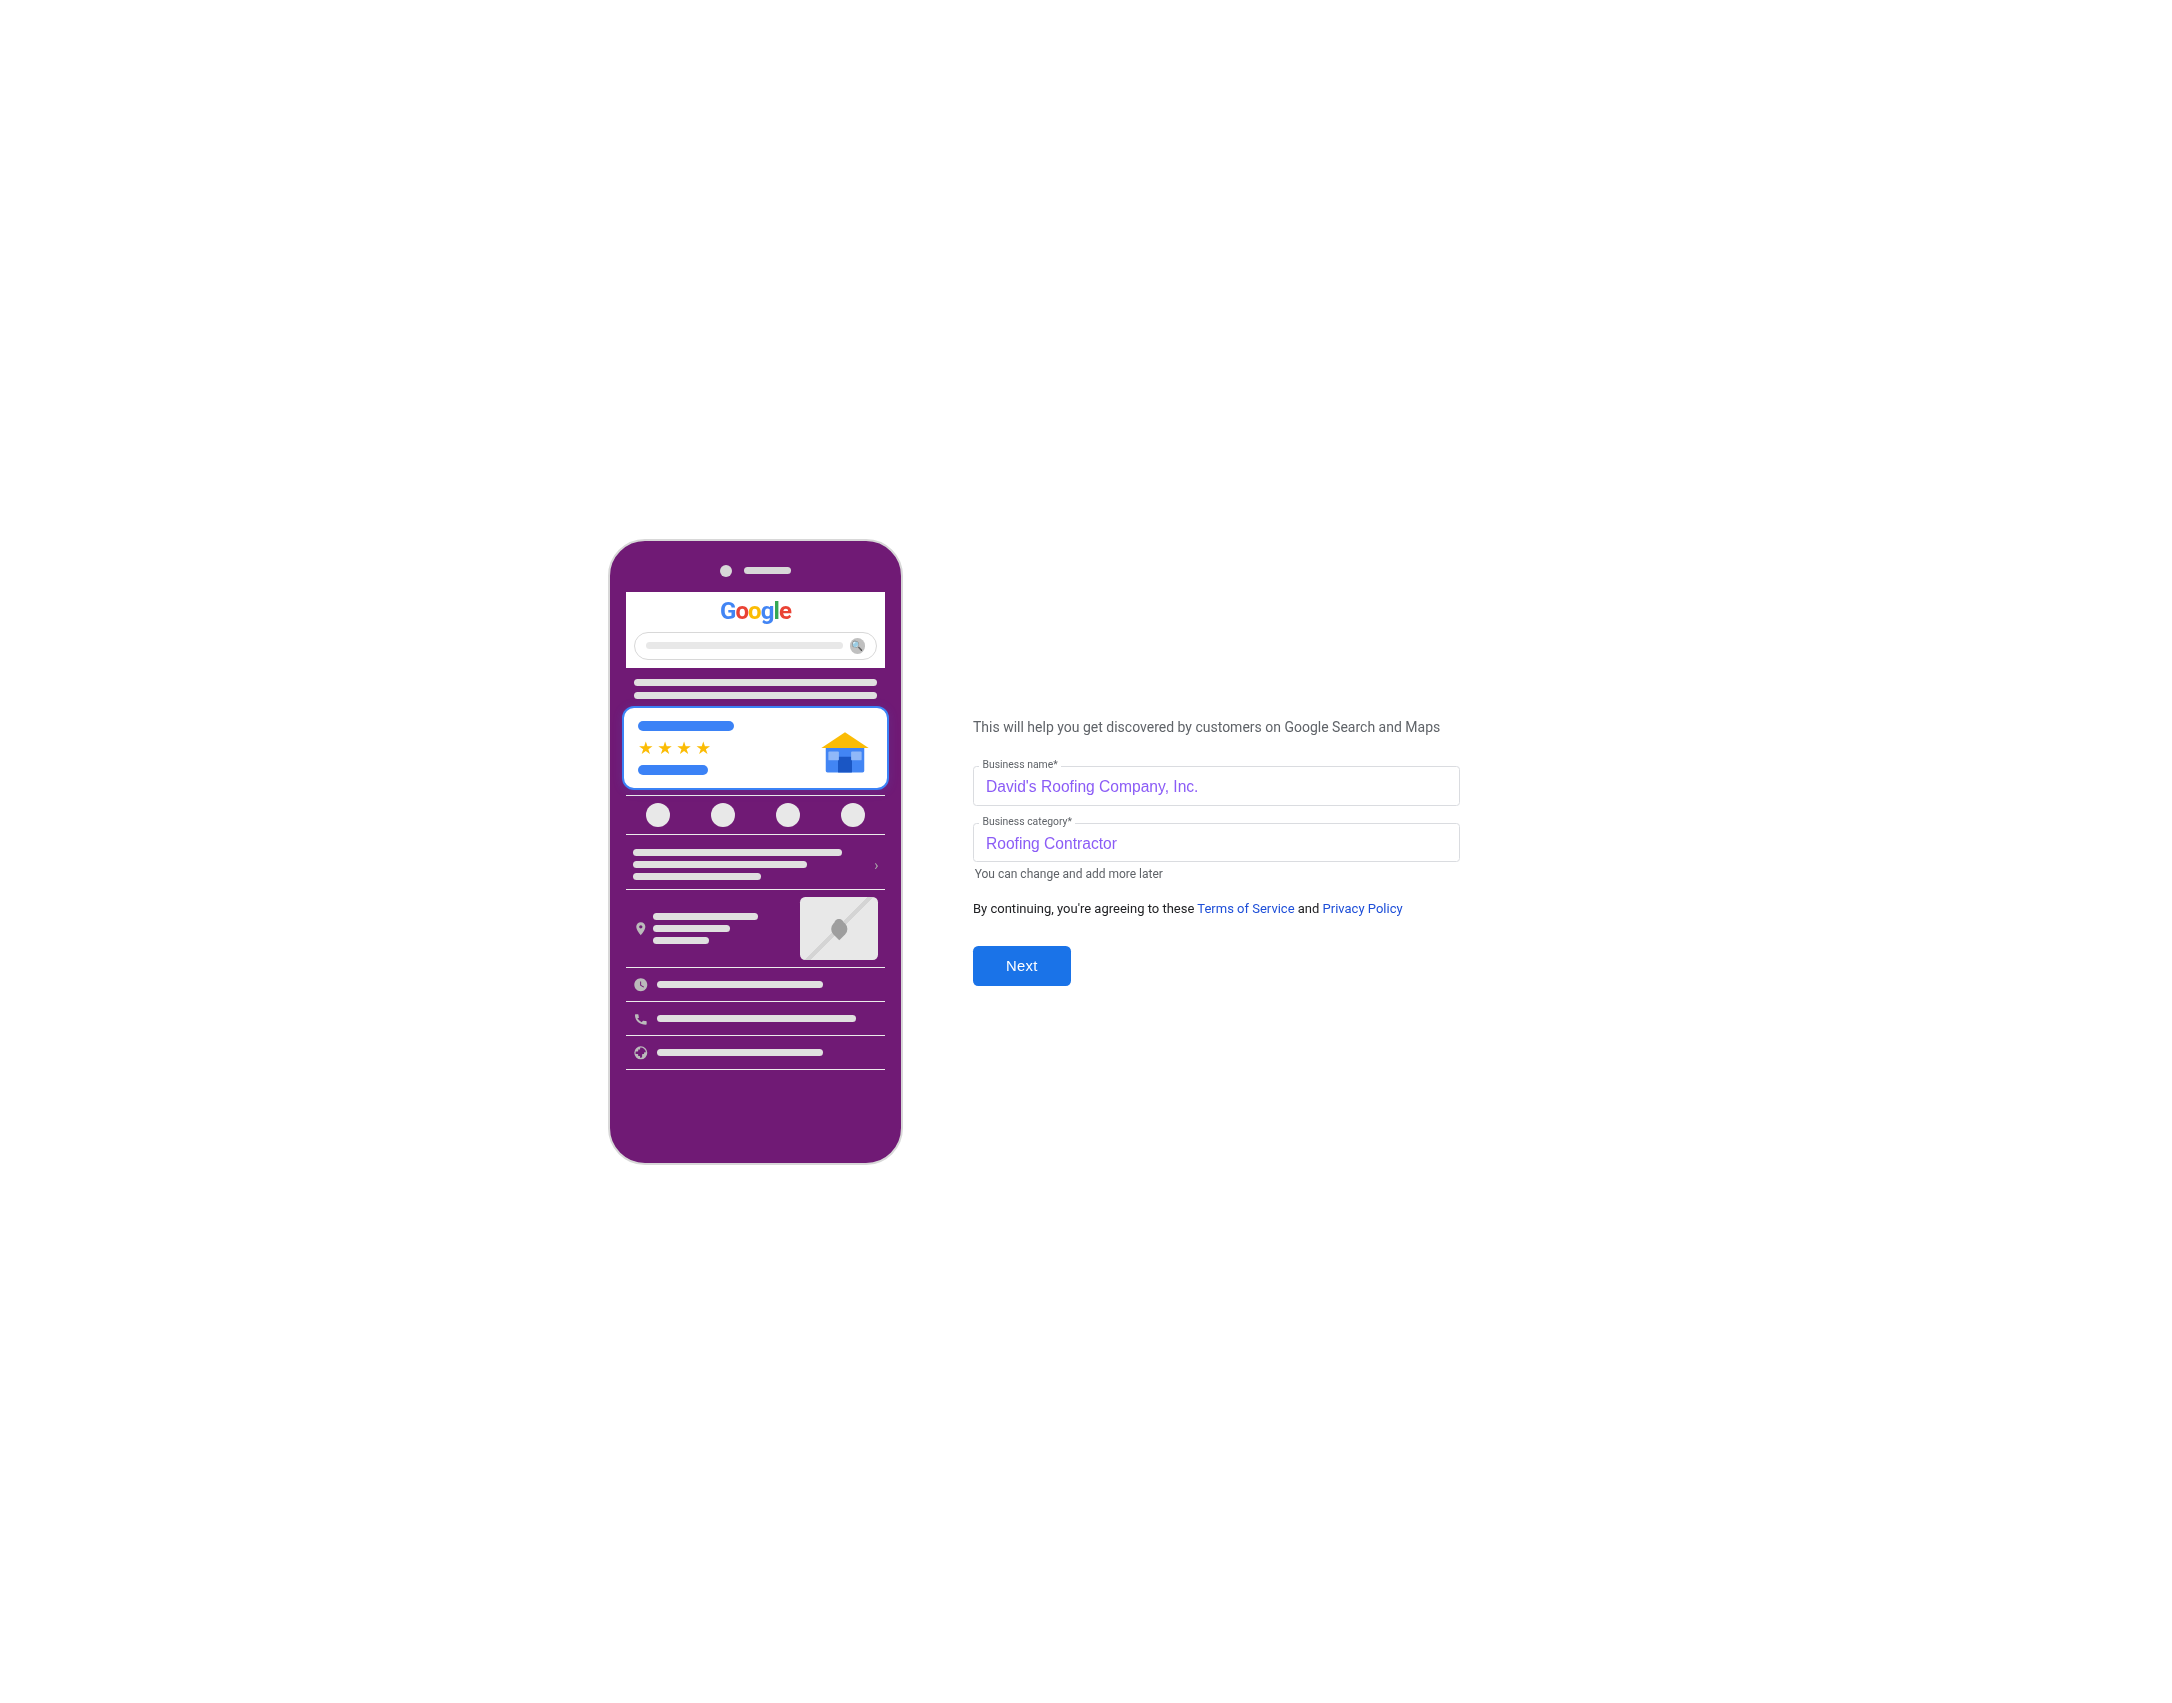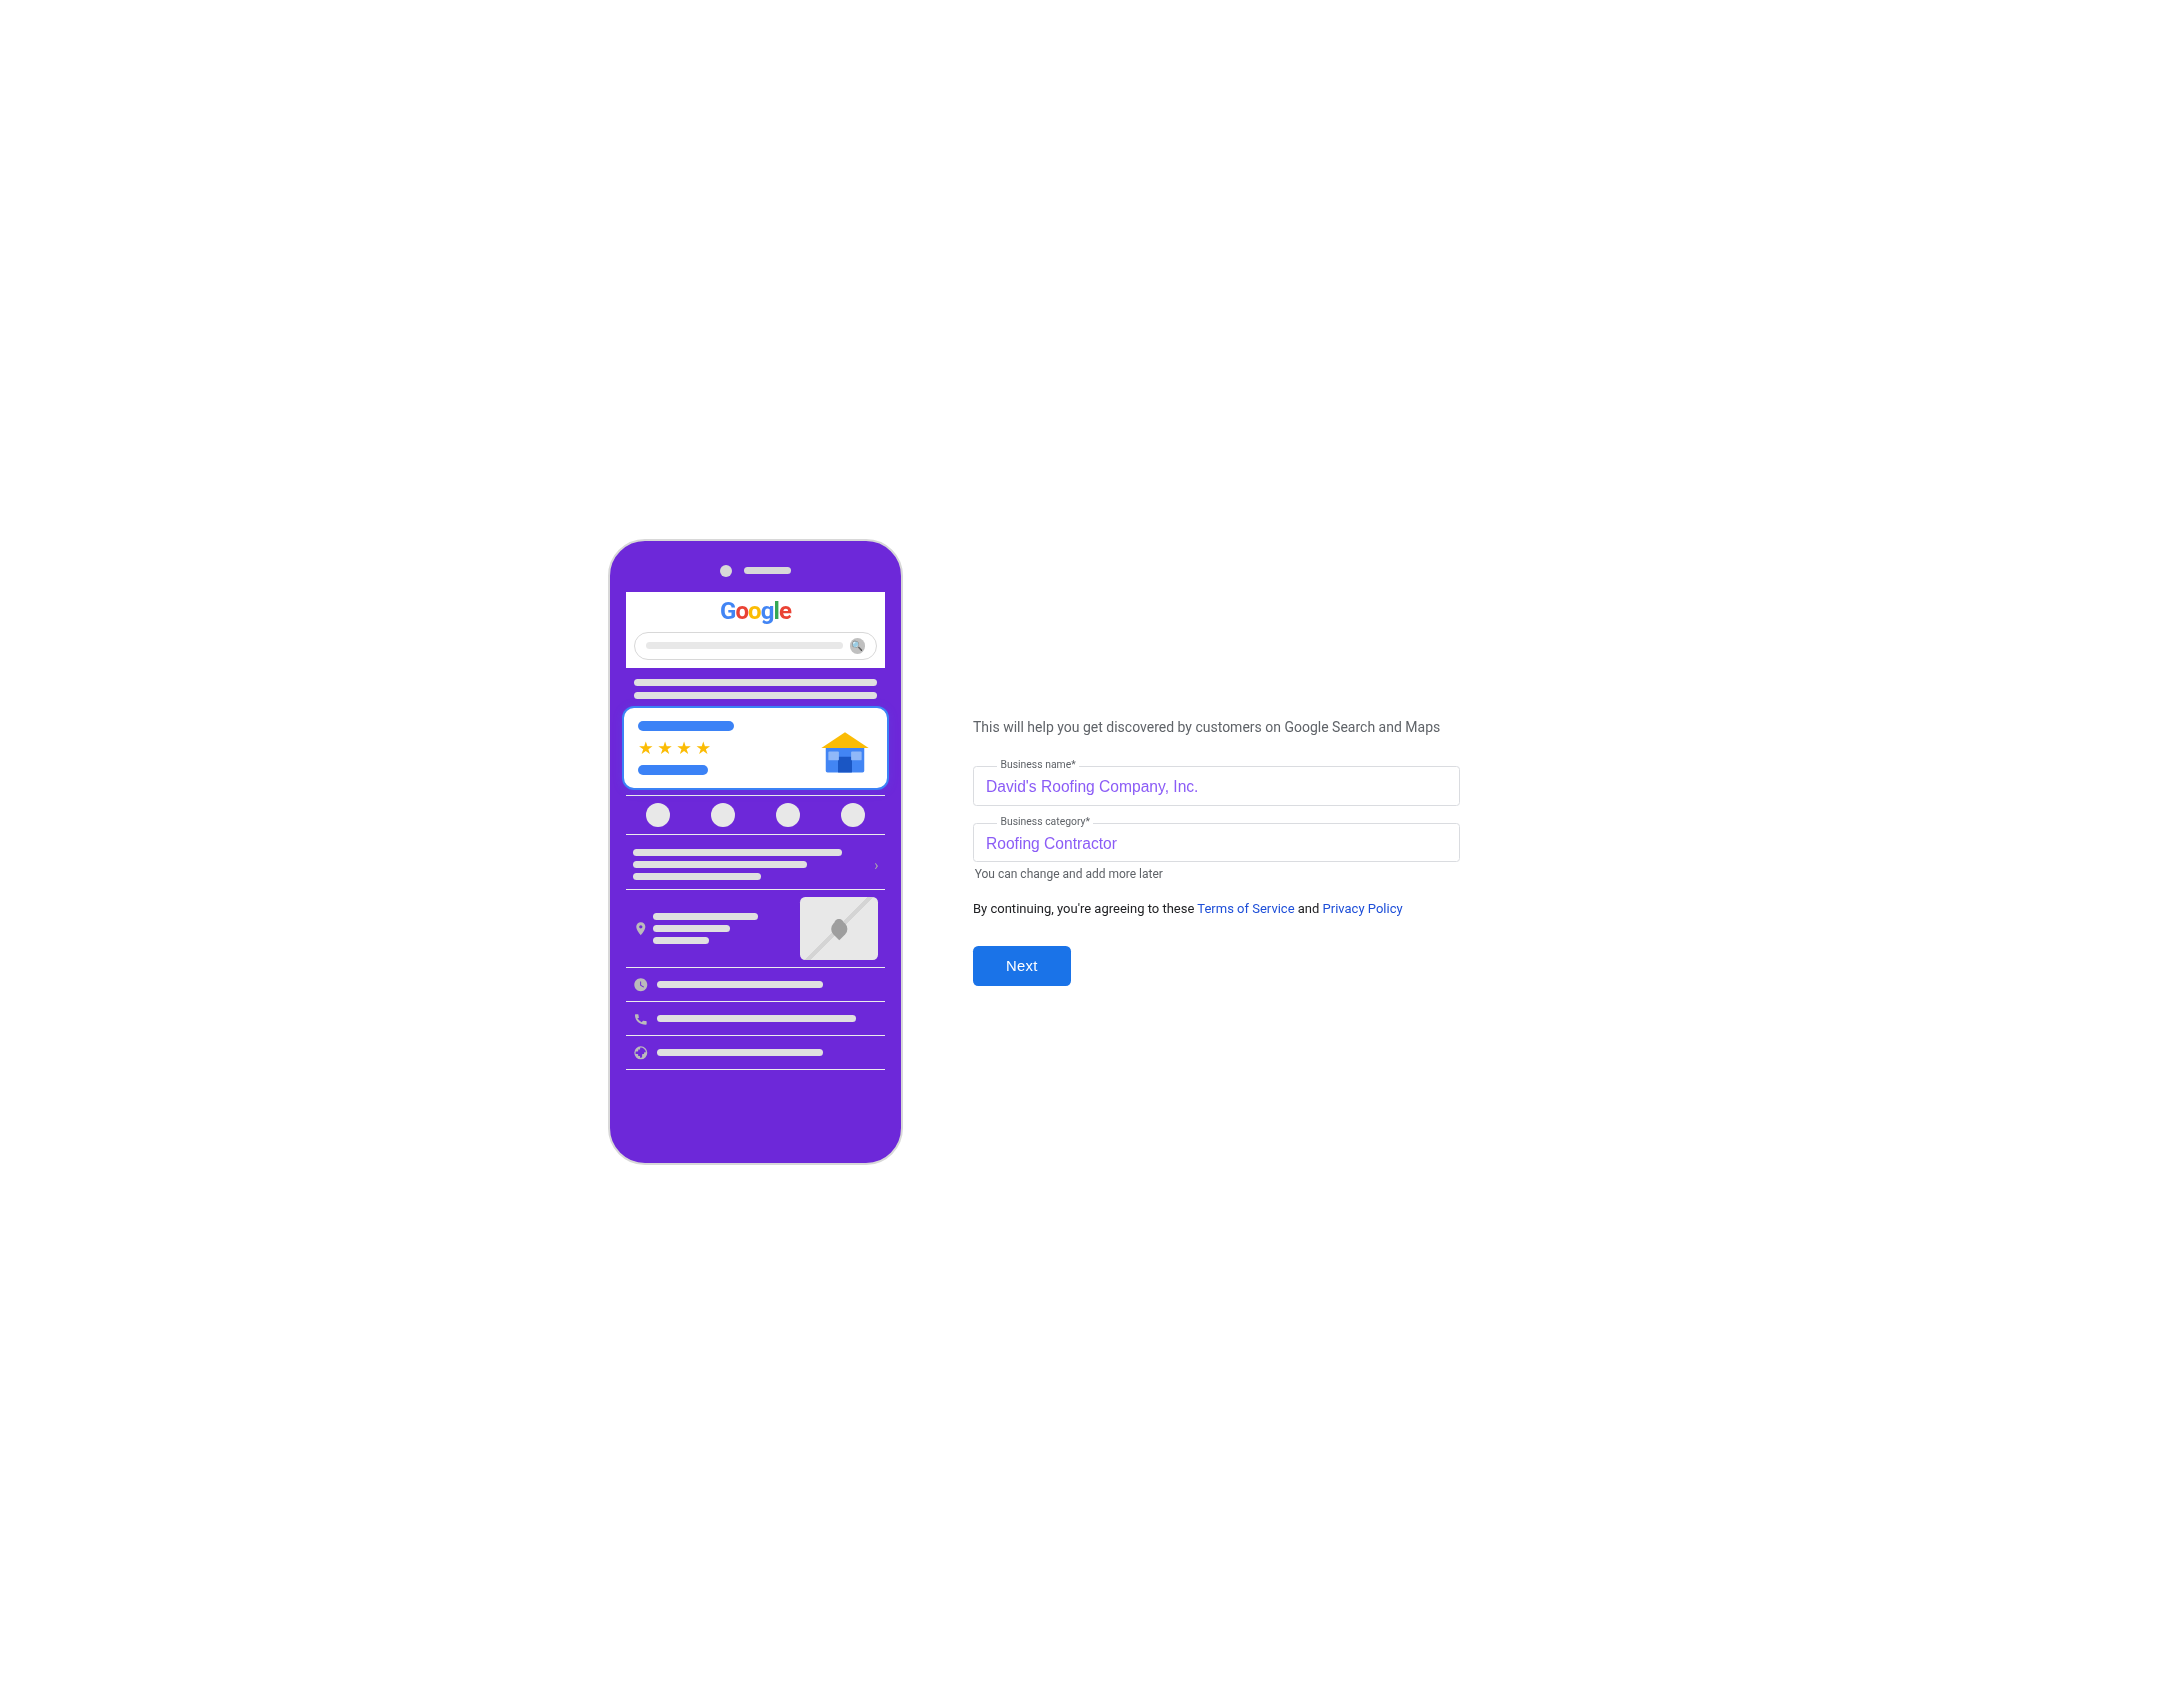--- a/index.html
+++ b/index.html
@@ -18,21 +18,21 @@
       gap: 70px;
       max-width: 956px;
       width: 100%;
     }
 
     
     .phone {
       flex-shrink: 0;
       width: 295px;
       min-height: 626px;
-      background: #6d28d9;
+      background: #701a75;
       border: 2.6px solid #d8d8d8;
       border-radius: 37px;
       padding: 24px 15.6px 24px;
       position: relative;
       display: flex;
       flex-direction: column;
       gap: 0;
     }
     .phone-top {
       display: flex;
@@ -263,21 +263,21 @@
       border: 1.3px solid #dadce0;
       border-radius: 3.5px;
       padding: 7px 12px 8.7px;
       background: #fff;
     }
     .field-label {
       font-size: 10.4px;
       color: #5f6368;
       position: absolute;
       top: -7px;
-      left: 23px;
+      left: 5px;
       background: #fff;
       padding: 0 3.5px;
       line-height: 1;
     }
     .field-input {
       font-size: 15.6px;
       color: #8b5cf6;
       border: none;
       outline: none;
       width: 100%;

